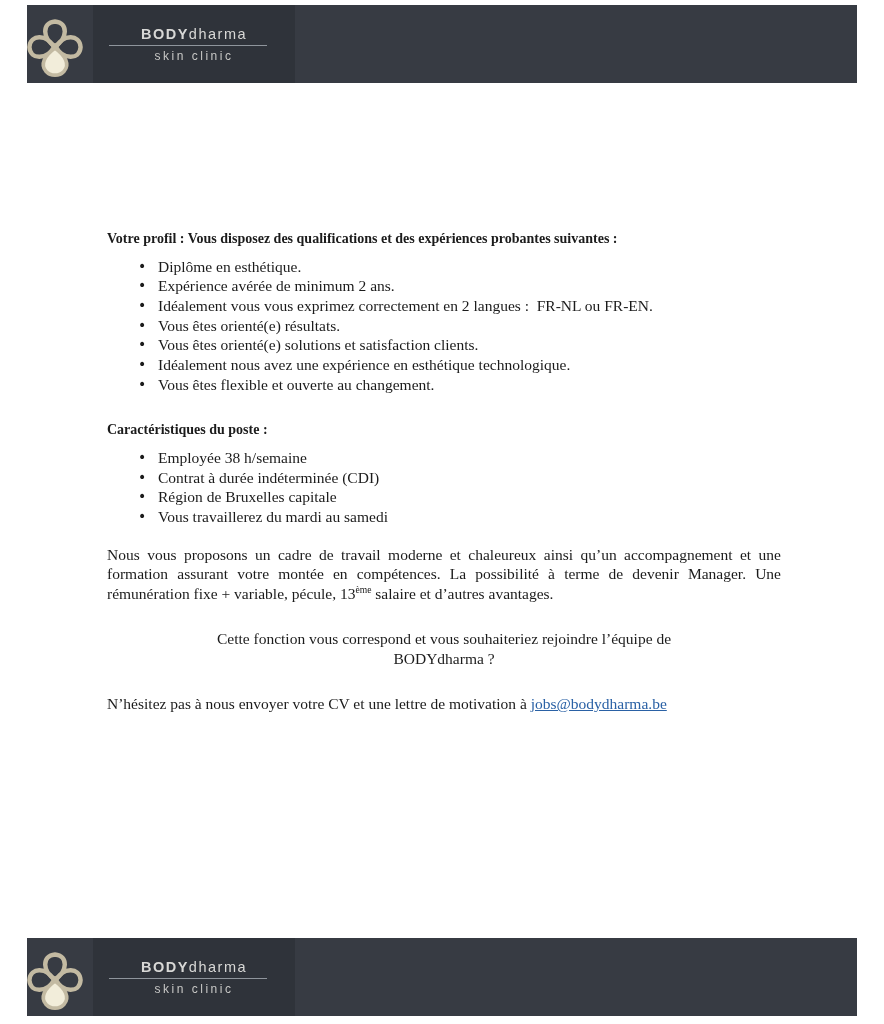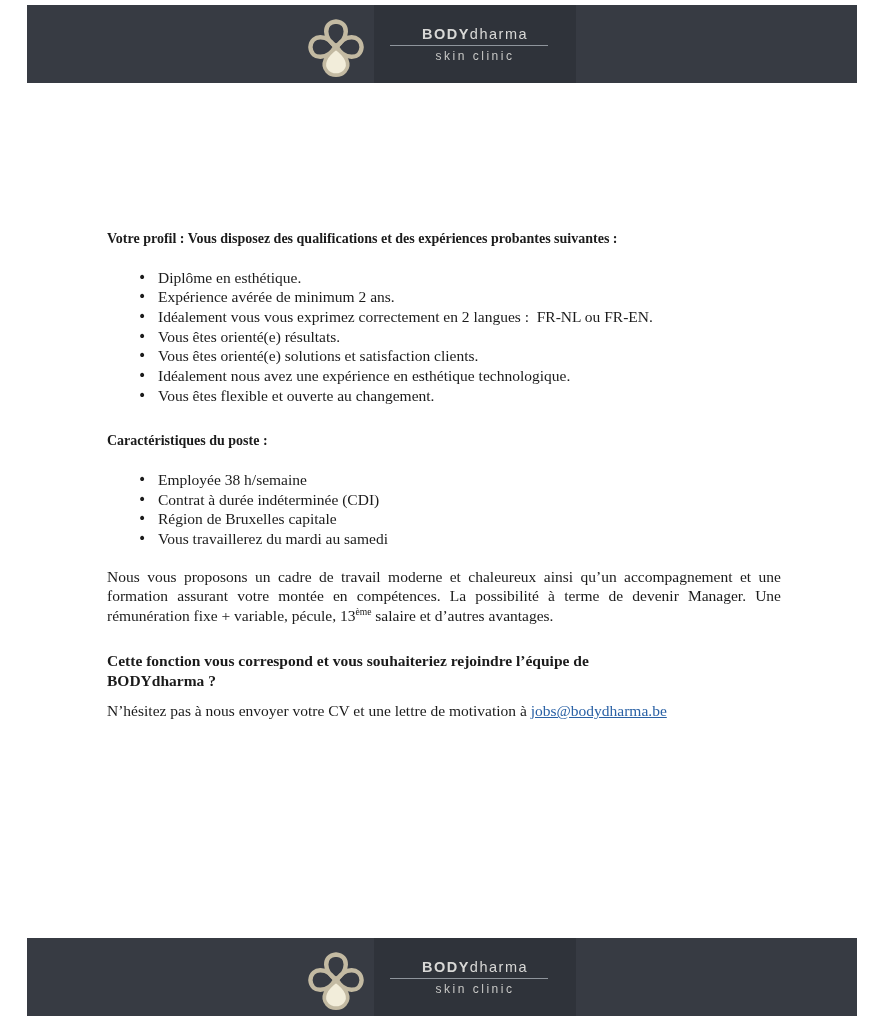--- a/index.html
+++ b/index.html
@@ -15,21 +15,20 @@
 
   
   .band {
     position: absolute;
     left: 27px;
     right: 27px;
     height: 78px;
     background: #373b43;
     display: flex;
     align-items: stretch;
-    justify-content: center;
   }
   .band-header { top: 5px; }
   .band-footer { top: 938px; }
 
   .brand-group {
     display: flex;
     align-items: stretch;
     gap: 10px;
   }
   .logo-wrap {
@@ -79,21 +78,21 @@
   }
   .section-heading {
     font-weight: bold;
     margin: 0;
     font-size: 14px;
     line-height: 19.5px;
     white-space: nowrap;
   }
   ul.doc-list {
     list-style: none;
-    margin: 19px 0 0 0;
+    margin: 8px 0 0 0;
     padding: 0;
   }
   ul.doc-list li {
     position: relative;
     padding-left: 51px;
     margin: 0;
     line-height: 19.7px;
     white-space: pre-wrap;
   }
   ul.doc-list li::before {
@@ -109,26 +108,27 @@
   .offer-paragraph {
     margin: 18px 0 0 0;
     text-align: justify;
   }
   .offer-paragraph sup {
     font-size: 0.62em;
     line-height: 0;
     vertical-align: super;
   }
   .cta-heading {
-    font-weight: bold;
+    font-weight: normal;
     margin-top: 26px;
     line-height: 19.5px;
+    text-align: center;
   }
   .contact-line {
-    margin-top: 11px;
+    margin-top: 26px;
   }
   .email-link {
     color: #2a61a5;
     text-decoration: underline;
     cursor: pointer;
   }
 </style>
 </head>
 <body>
 

